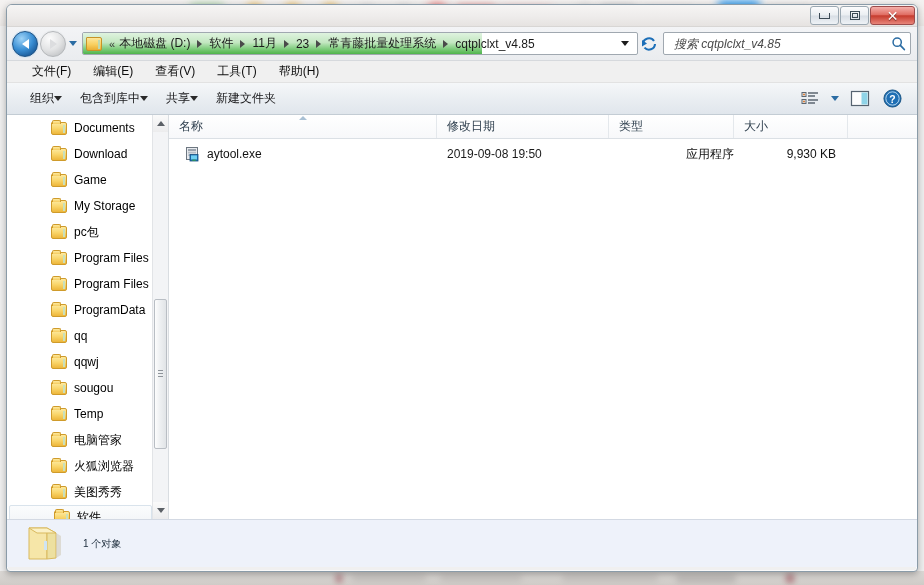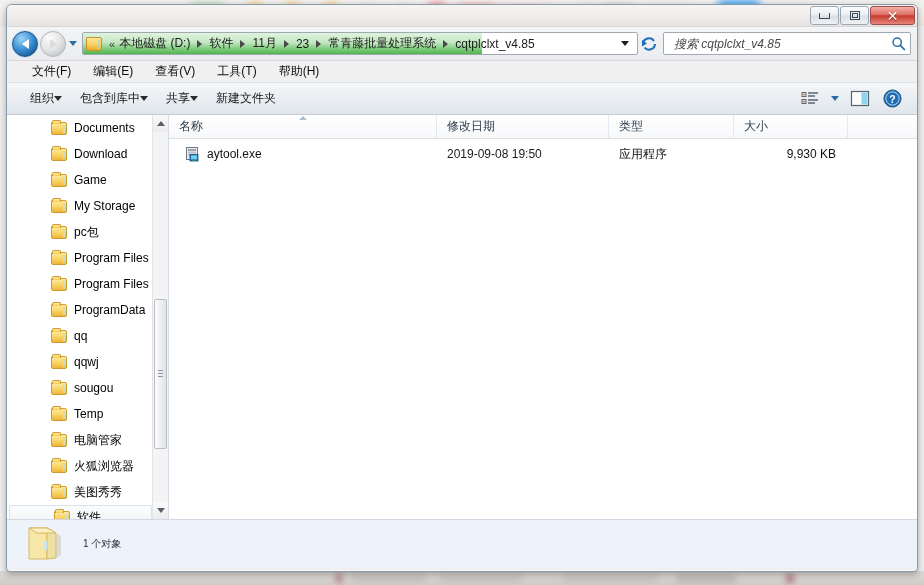--- a/index.html
+++ b/index.html
@@ -249,21 +249,21 @@
   .sort-mark {
     position: absolute; left: 50%; top: 1px; margin-left: -4px;
     width: 0; height: 0;
     border-left: 4px solid transparent; border-right: 4px solid transparent;
     border-bottom: 4px solid #a9c0d4;
   }
   .frow { height: 30px; display: flex; align-items: center; font-size: 12px; color: #111; cursor: default; }
   .fcell { padding-left: 10px; }
   .fcell.f-name { width: 268px; display: flex; align-items: center; gap: 7px; padding-left: 15px; }
   .fcell.f-date { width: 172px; color: #1a1a1a; }
-  .fcell.f-type { width: 125px; }
+  .fcell.f-type { width: 125px; text-align: right; }
   .fcell.f-size { width: 114px; text-align: right; padding-right: 12px; padding-left: 0; }
 
   .exe-ico { width: 16px; height: 16px; flex: none; position: relative; }
 
   
   #statusbar {
     height: 48px;
     background: #eef2fa;
     border-top: 1px solid #d3d9e3;
     display: flex; align-items: center;

